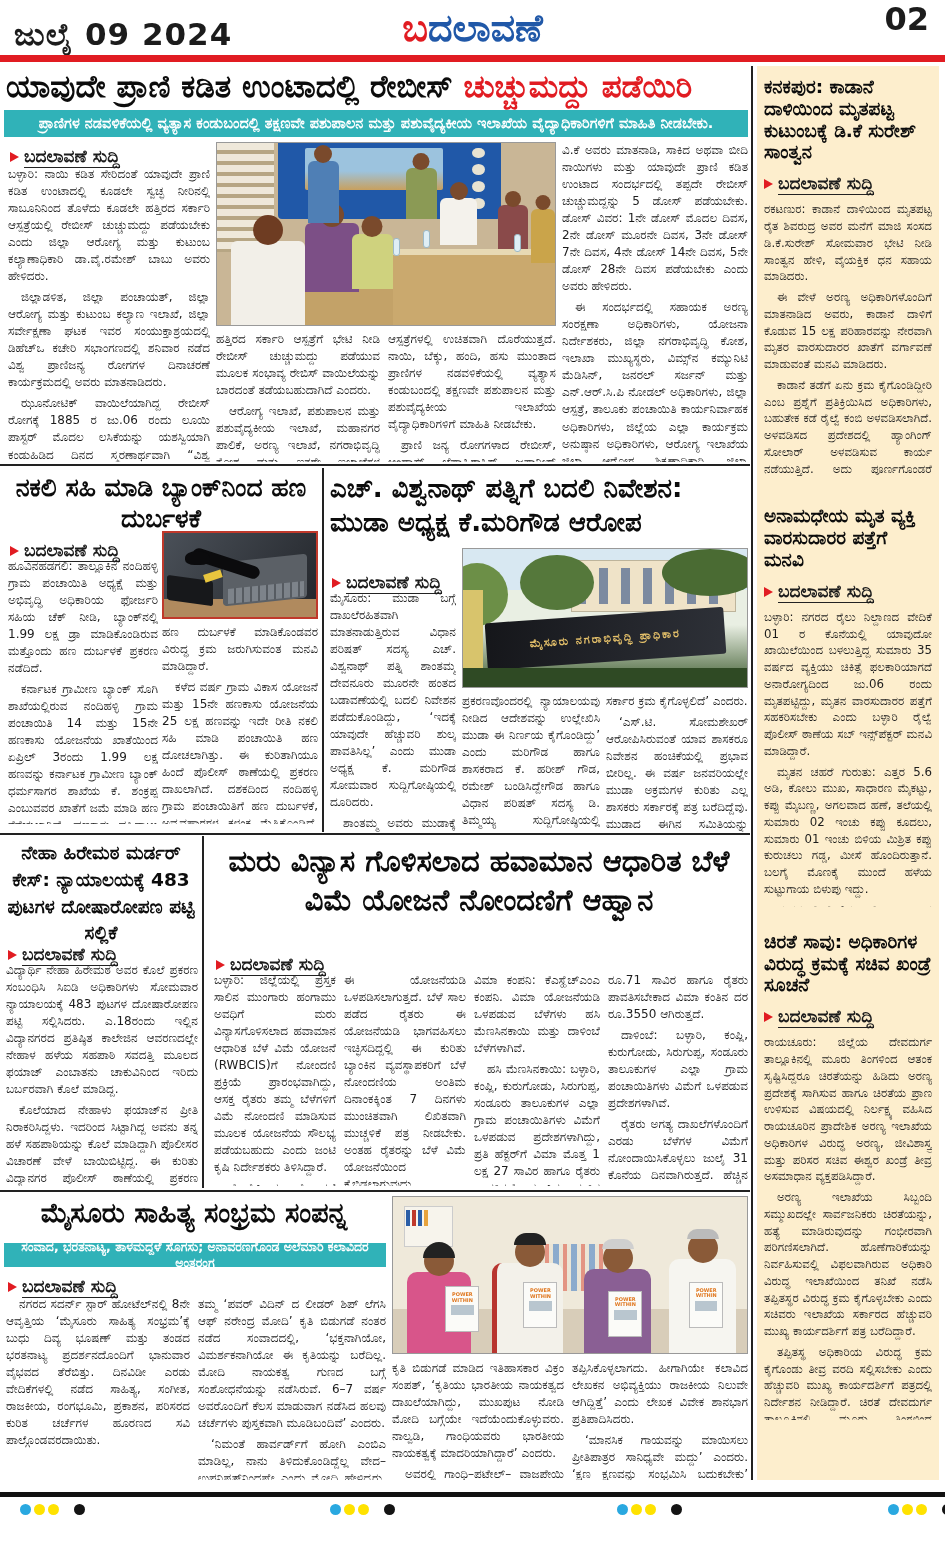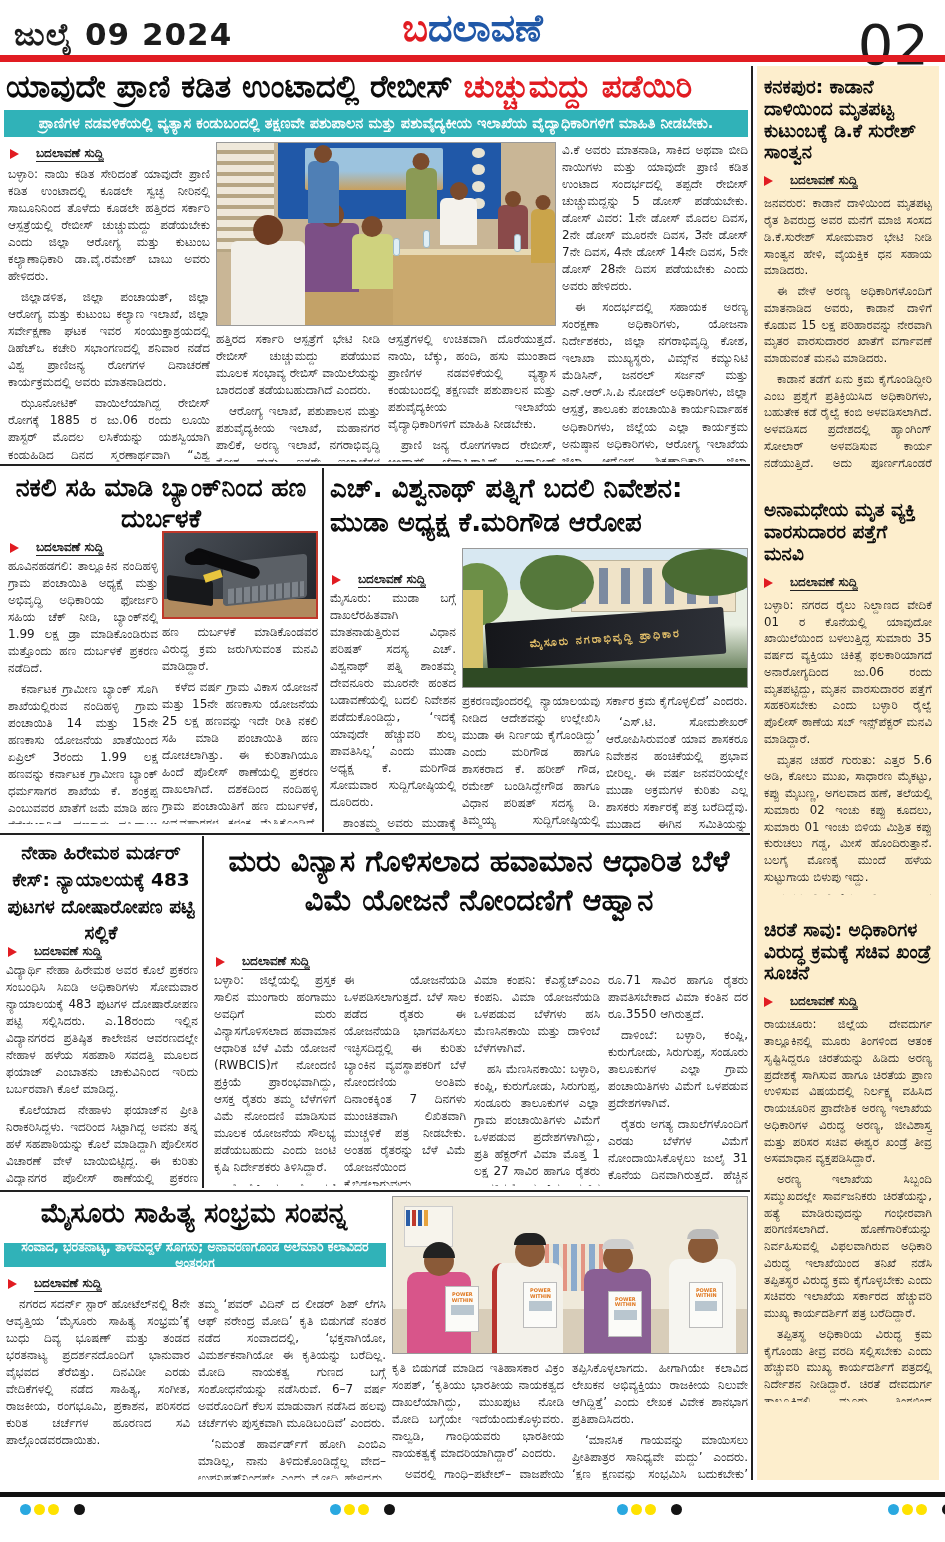--- a/index.html
+++ b/index.html
@@ -6,31 +6,31 @@
     --red:#e11c22; --blue:#2058a8; --teal:#30b2b8; --beige:#fdeecd; --ink:#1c1c1c;
   }
   *{box-sizing:border-box;margin:0;padding:0}
   body{background:#888;font-family:"DejaVu Sans",sans-serif;color:var(--ink)}
   #paper{position:relative;width:945px;height:1542px;background:#fff;margin:0 auto;overflow:hidden}
   .abs{position:absolute}
   
   .date{left:14px;top:16px;font-size:31px;font-weight:bold;letter-spacing:1px}
   .masthead{left:50%;top:6px;transform:translateX(-50%);font-size:38px;font-weight:bold}
   .masthead .m1{color:var(--red)} .masthead .m2{color:var(--blue)}
-  .pagenum{right:16px;top:12px;font-size:56px;font-weight:normal}
+  .pagenum{right:16px;top:0px;font-size:32px;font-weight:bold}
   .redbar{left:0;top:55px;width:945px;height:7px;background:var(--red)}
   
   .hrule{background:#222;height:2px}
   .vrule{background:#222;width:2px}
   
   .h1{font-weight:bold;line-height:1.08;color:#0c0c0c}
   .hl-red{color:var(--red)}
   .tealbar{background:var(--teal);color:#fff;font-weight:bold;text-align:center;display:flex;align-items:center;justify-content:center}
   
-  .byline{display:flex;align-items:center;gap:17px;font-size:12px;font-weight:bold}
+  .byline{display:flex;align-items:center;gap:5px;font-size:17px;font-weight:bold}
   .tri{width:0;height:0;border-left:9px solid var(--red);border-top:5.5px solid transparent;border-bottom:5.5px solid transparent;display:inline-block}
   .byline span{border-bottom:1.5px solid #222;padding-bottom:1px}
   
   .col{font-size:12px;line-height:1.42;text-align:justify;overflow:hidden}
   .col p{margin-bottom:4px;text-indent:13px}
   .col p.lead{text-indent:0}
   
   .ph{overflow:hidden;border:1px solid #999;position:absolute}
   .person{position:absolute;border-radius:6px 6px 0 0}
   .head{position:absolute;left:50%;transform:translateX(-50%);border-radius:50%;background:#7a4a2c}
@@ -333,21 +333,21 @@
 
   <div class="abs vrule" style="left:751px;top:66px;height:1414px"></div>
   <div class="abs sidebar">
 
     <div class="sb-h" style="margin-top:2px">ಕನಕಪುರ: ಕಾಡಾನೆ ದಾಳಿಯಿಂದ ಮೃತಪಟ್ಟ ಕುಟುಂಬಕ್ಕೆ ಡಿ.ಕೆ ಸುರೇಶ್ ಸಾಂತ್ವನ</div>
     <div class="byline" style="margin:10px 0 6px">
         <i class="tri"></i>
         <span>ಬದಲಾವಣೆ ಸುದ್ದಿ</span>
       </div>
     <div class="col sb-col" style="height:278px">
-      <p class="lead">ಜನವರುರ: ಕಾಡಾನೆ ದಾಳಿಯಿಂದ ಮೃತಪಟ್ಟ ರೈತ ಶಿವರುದ್ರ ಅವರ ಮನೆಗೆ ಮಾಜಿ ಸಂಸದ ಡಿ.ಕೆ.ಸುರೇಶ್ ಸೋಮವಾರ ಭೇಟಿ ನೀಡಿ ಸಾಂತ್ವನ ಹೇಳಿ, ವೈಯಕ್ತಿಕ ಧನ ಸಹಾಯ ಮಾಡಿದರು.</p>
+      <p class="lead">ರಕಟಣುರ: ಕಾಡಾನೆ ದಾಳಿಯಿಂದ ಮೃತಪಟ್ಟ ರೈತ ಶಿವರುದ್ರ ಅವರ ಮನೆಗೆ ಮಾಜಿ ಸಂಸದ ಡಿ.ಕೆ.ಸುರೇಶ್ ಸೋಮವಾರ ಭೇಟಿ ನೀಡಿ ಸಾಂತ್ವನ ಹೇಳಿ, ವೈಯಕ್ತಿಕ ಧನ ಸಹಾಯ ಮಾಡಿದರು.</p>
       <p>ಈ ವೇಳೆ ಅರಣ್ಯ ಅಧಿಕಾರಿಗಳೊಂದಿಗೆ ಮಾತನಾಡಿದ ಅವರು, ಕಾಡಾನೆ ದಾಳಿಗೆ ಕೊಡುವ 15 ಲಕ್ಷ ಪರಿಹಾರವನ್ನು ನೇರವಾಗಿ ಮೃತರ ವಾರಸುದಾರರ ಖಾತೆಗೆ ವರ್ಗಾವಣೆ ಮಾಡುವಂತೆ ಮನವಿ ಮಾಡಿದರು.</p>
       <p>ಕಾಡಾನೆ ತಡೆಗೆ ಏನು ಕ್ರಮ ಕೈಗೊಂಡಿದ್ದೀರಿ ಎಂಬ ಪ್ರಶ್ನೆಗೆ ಪ್ರತಿಕ್ರಿಯಿಸಿದ ಅಧಿಕಾರಿಗಳು, ಬಹುತೇಕ ಕಡೆ ರೈಲ್ವೆ ಕಂಬಿ ಅಳವಡಿಸಲಾಗಿದೆ. ಅಳವಡಿಸದ ಪ್ರದೇಶದಲ್ಲಿ ಹ್ಯಾಂಗಿಂಗ್ ಸೋಲಾರ್ ಅಳವಡಿಸುವ ಕಾರ್ಯ ನಡೆಯುತ್ತಿದೆ. ಅದು ಪೂರ್ಣಗೊಂಡರೆ ಕಾಡಾನೆ ಹಾವಳಿ ಪೂರ್ಣ ಪ್ರಮಾಣದಲ್ಲಿ ನಿಯಂತ್ರಣ ಆಗಲಿವೆ ಎಂದು ತಿಳಿಸಿದರು.</p>
 
     </div>
 
     <div class="sb-h" style="margin-top:26px">ಅನಾಮಧೇಯ ಮೃತ ವ್ಯಕ್ತಿ ವಾರಸುದಾರರ ಪತ್ತೆಗೆ ಮನವಿ</div>
     <div class="byline" style="margin:10px 0 6px">
         <i class="tri"></i>
         <span>ಬದಲಾವಣೆ ಸುದ್ದಿ</span>
       </div>

